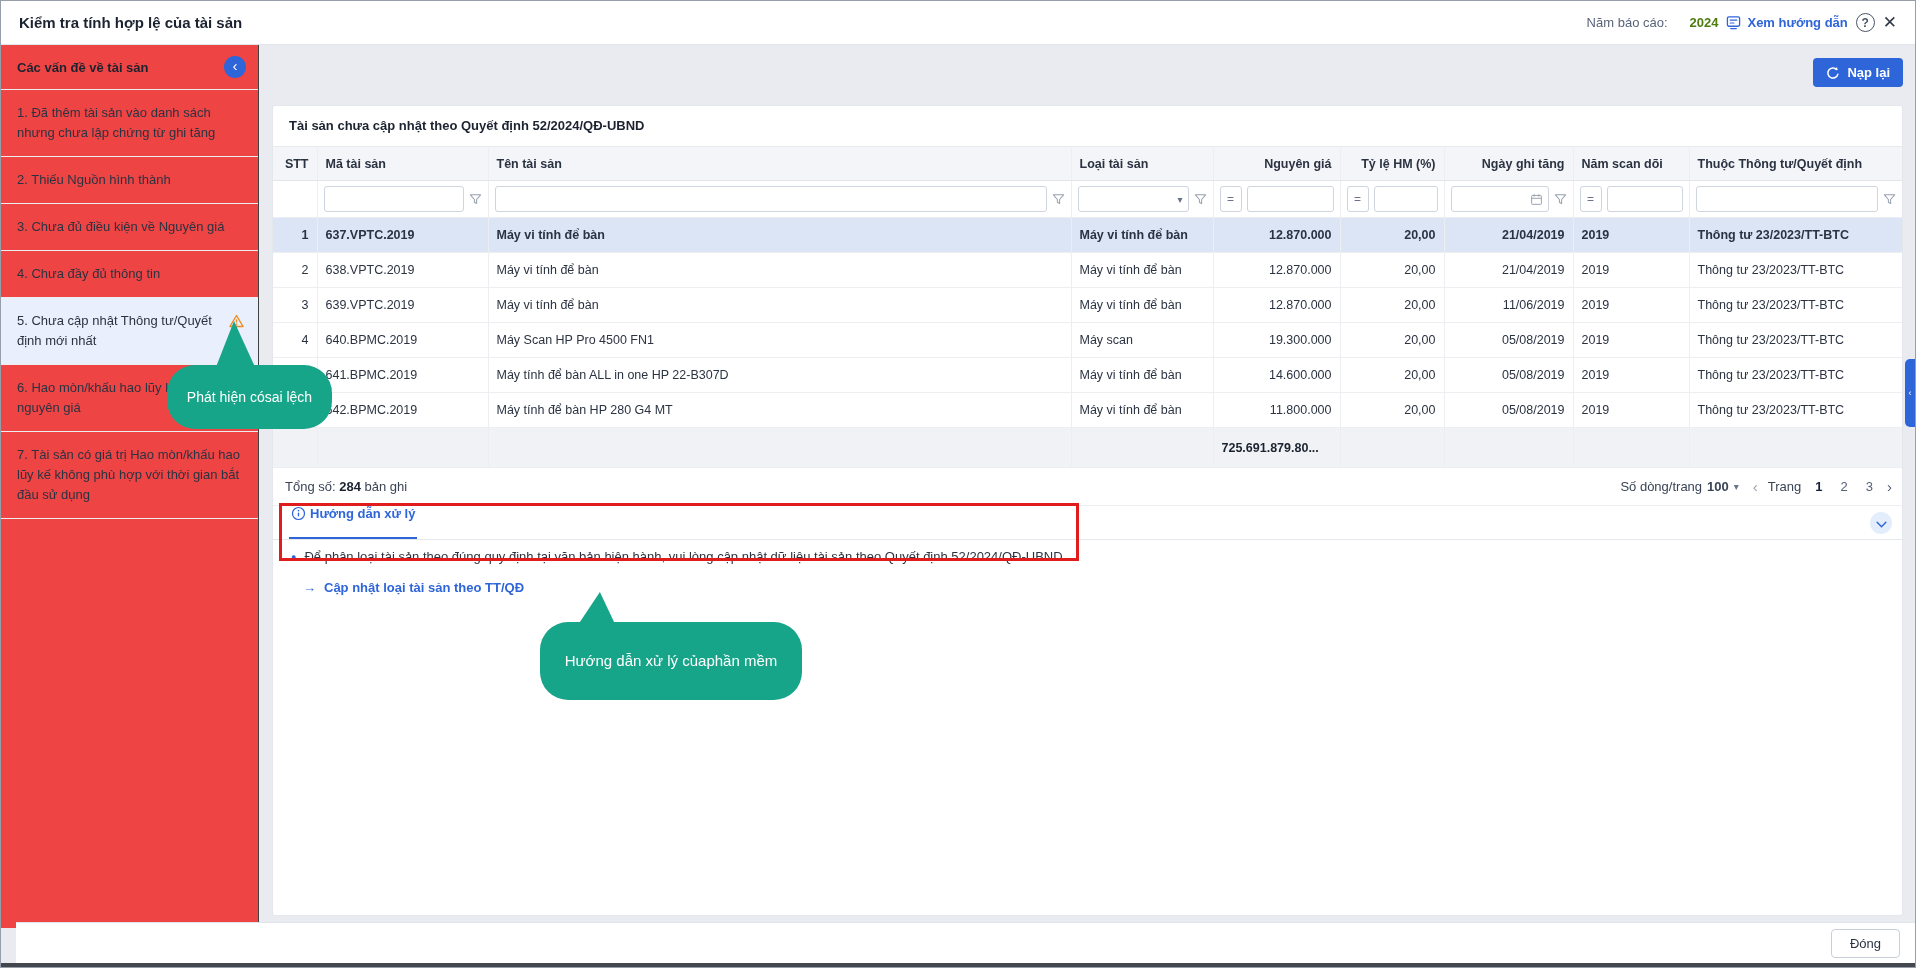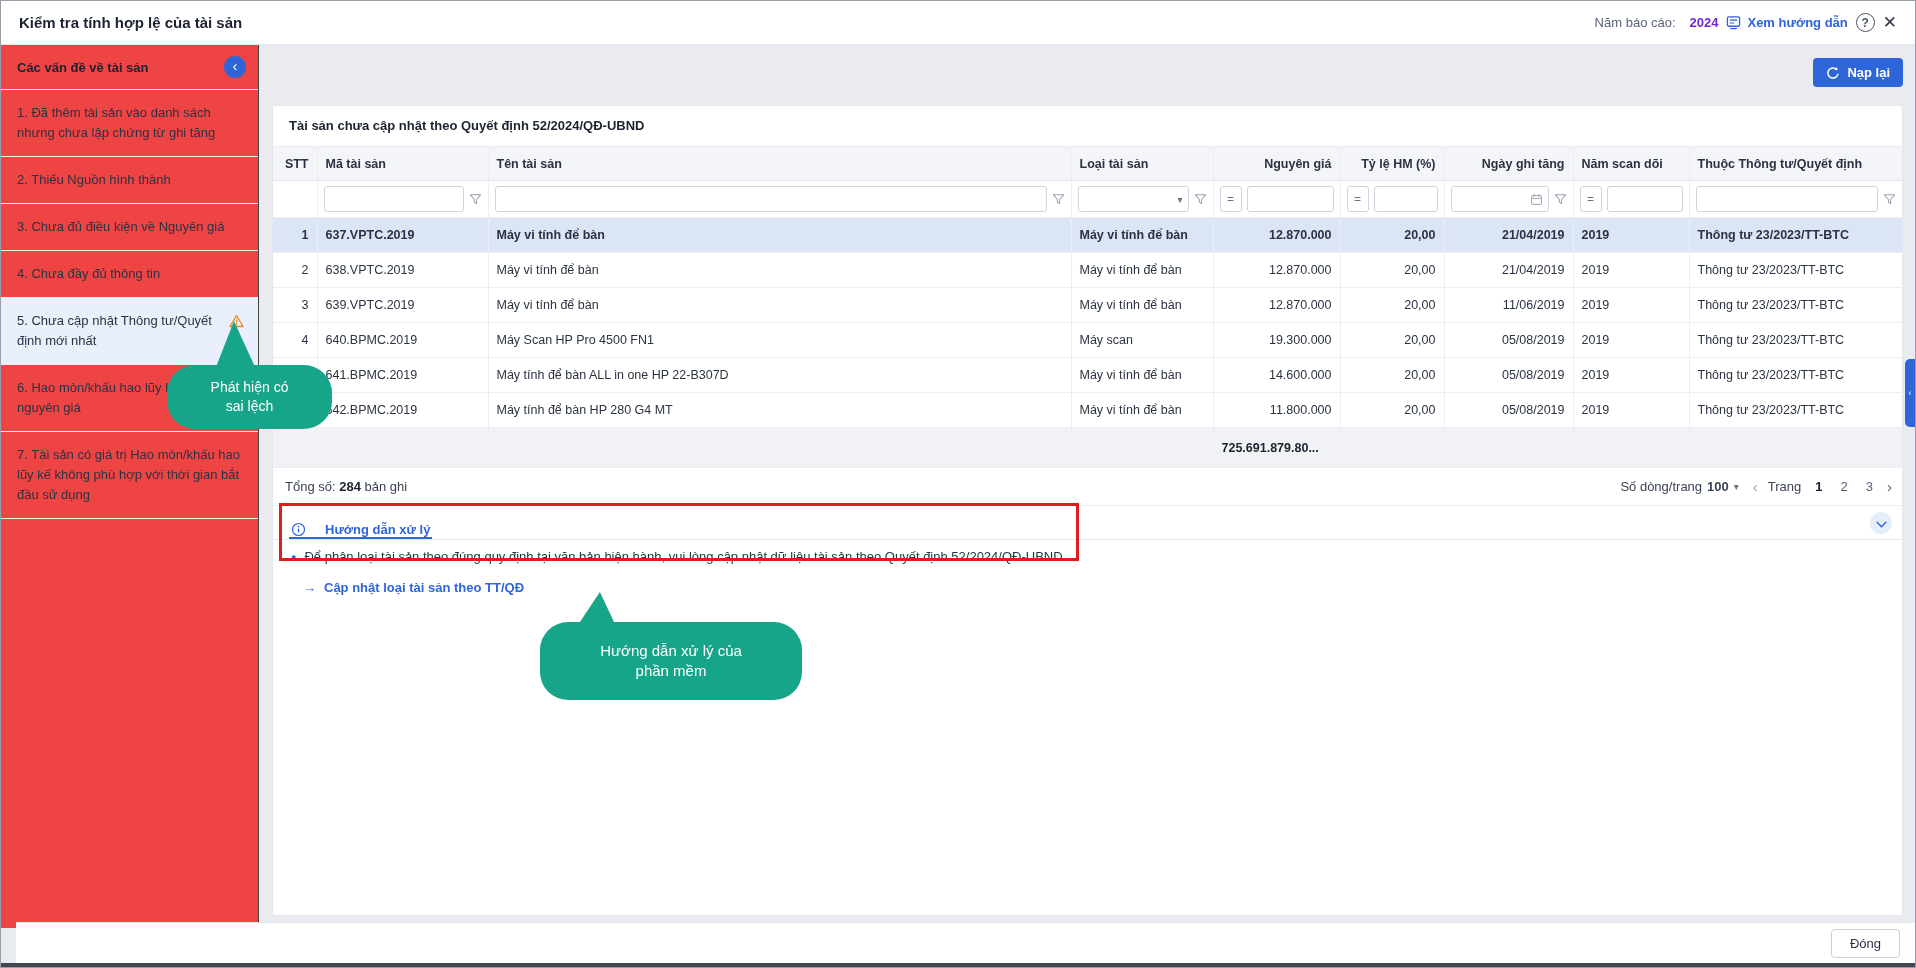--- a/index.html
+++ b/index.html
@@ -4,21 +4,21 @@
 <style>
   *{box-sizing:border-box;margin:0;padding:0}
   html,body{background:#5a5e66}
   body{font-family:"Liberation Sans","DejaVu Sans",sans-serif;color:#29303e;font-size:13px}
   .app{position:relative;width:1916px;height:968px;background:#e9ebf0;border:1px solid #979ea9;overflow:hidden}
 
   
   .titlebar{position:absolute;top:0;left:0;right:0;height:44px;background:#fff;border-bottom:1px solid #e2e5ea;display:flex;align-items:center;padding:0 18px;gap:8px;z-index:3}
   .tb-title{font-size:15px;font-weight:700;color:#1c2330;flex:1}
   .tb-year{color:#59637a;white-space:nowrap}
-  .tb-year b{color:#6d28d9;margin-left:14px}
+  .tb-year b{color:#4d7c0f;margin-left:22px}
   .guide-link{display:flex;align-items:center;gap:6px;color:#2e65d9;font-weight:600;cursor:pointer;white-space:nowrap}
   .help-circle{width:19px;height:19px;border:1.6px solid #4a5468;border-radius:50%;display:flex;align-items:center;justify-content:center;font-size:12px;font-weight:700;color:#4a5468;cursor:pointer}
   .close-x{font-size:17px;color:#343b49;cursor:pointer;line-height:1}
 
   
   .sidebar{position:absolute;top:44px;left:0;width:258px;bottom:39px;background:#ef4444;border-right:1px solid #404040;z-index:2}
   .sb-head{display:flex;align-items:center;justify-content:space-between;padding:11px 12px 11px 16px;border-bottom:1px solid #e8eaee;font-weight:700;color:#1c2330}
   .sb-collapse{width:22px;height:22px;border-radius:50%;background:#2e65d9;color:#fff;border:none;font-size:15px;line-height:20px;text-align:center;cursor:pointer;flex:none;padding-bottom:2px}
   .sb-item{padding:13px 14px 13px 16px;border-bottom:1px solid #eceef2;line-height:20px;display:flex;gap:6px;cursor:pointer;color:#2b3342}
   .sb-item.active{background:#e9effc}
@@ -54,29 +54,29 @@
   .tf-right{margin-left:auto;display:flex;align-items:center;gap:14px}
   .rpp{display:flex;align-items:center;gap:5px;cursor:pointer}
   .pager{display:flex;align-items:center;gap:10px}
   .pg-prev{color:#9aa3b2;cursor:pointer;font-size:15px}
   .pg-next{color:#55607a;cursor:pointer;font-size:15px}
   .pg-num{color:#55607a;cursor:pointer;padding:1px 4px}
   .pg-num.active{color:#15203a;font-weight:700}
 
   
   .guide-tabs{position:relative;height:30px;display:flex;align-items:flex-end;border-bottom:1px solid #e5e8ed;padding:0 16px;margin-top:4px}
-  .guide-tab{display:flex;align-items:center;gap:19px;color:#2e65d9;font-weight:600;border-bottom:2px solid #2e65d9;padding:0 2px 0;cursor:pointer}
+  .guide-tab{display:flex;align-items:center;gap:4px;color:#2e65d9;font-weight:600;border-bottom:2px solid #2e65d9;padding:0 2px 16px;cursor:pointer}
   .collapse-circle{position:absolute;right:10px;bottom:5px;width:22px;height:22px;border-radius:50%;background:#e3edfb;display:flex;align-items:center;justify-content:center;cursor:pointer}
   .guide-bullet{display:flex;align-items:flex-start;gap:8px;padding:9px 16px 0 18px;color:#2b3342}
   .guide-bullet .dot{color:#2e65d9;font-size:9px;line-height:17px}
   .guide-action{display:flex;align-items:center;gap:8px;color:#2e65d9;font-weight:600;padding:14px 0 0 30px;cursor:pointer}
 
   
   .red-box{position:absolute;left:6px;top:397px;width:800px;height:58px;border:3px solid #e01c1c;z-index:6;pointer-events:none}
-  .callout{background:#17a589;color:#fff;border-radius:28px;display:flex;flex-direction:column;align-items:center;justify-content:center;text-align:center;z-index:20;line-height:1.35}
+  .callout{background:#17a589;color:#fff;border-radius:28px;display:flex;flex-direction:row;align-items:center;justify-content:center;text-align:center;z-index:20;line-height:1.35}
   .co-tail{position:absolute;background:#17a589;z-index:19}
   .callout1{position:absolute;left:166px;top:364px;width:165px;height:64px;font-size:14px}
   .callout1-tail{left:206px;top:320px;width:60px;height:46px;clip-path:polygon(45% 0,15% 100%,80% 100%)}
   .callout2{position:absolute;left:267px;top:516px;width:262px;height:78px;font-size:15px}
   .callout2-tail{left:300px;top:486px;width:56px;height:32px;clip-path:polygon(48% 0,10% 100%,75% 100%)}
 
   
   .side-handle{position:absolute;right:0;top:358px;width:10px;height:68px;background:#2e65d9;border-radius:5px 0 0 5px;color:#fff;font-size:9px;display:flex;align-items:center;justify-content:center;cursor:pointer;z-index:4}
 
   

